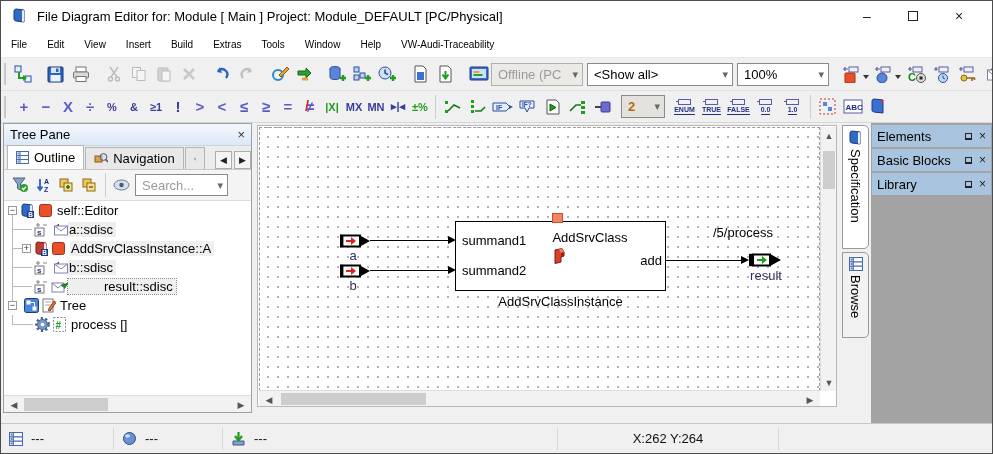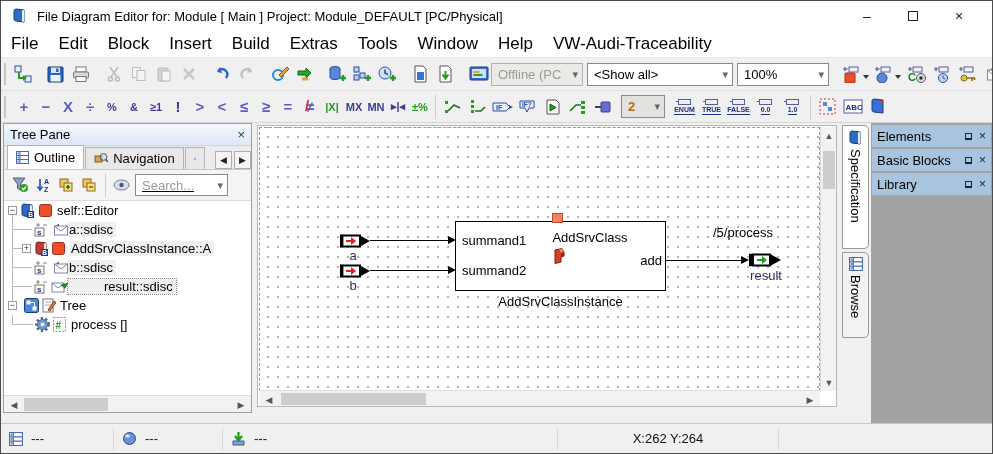--- a/index.html
+++ b/index.html
@@ -9,21 +9,21 @@
   
   #titlebar { position:absolute; left:0; top:0; width:100%; height:30px; background:#fff; display:flex; align-items:center; }
   #titlebar .app-icon { margin-left:11px; width:16px; height:16px; }
   #titlebar .title { margin-left:9px; font-size:13px; color:#000; }
   .winbtns { position:absolute; right:10px; top:0; height:30px; display:flex; }
   .winbtn { width:46px; height:30px; display:flex; align-items:center; justify-content:center; font-size:14px; color:#222; }
   .maxglyph { width:10px; height:10px; border:1px solid #222; }
 
   
   #menubar { position:absolute; left:0; top:30px; width:100%; height:27px; background:#fff; display:flex; align-items:center; border-bottom:1px solid #e8e8e8; }
-  #menubar span { padding:0 10px; font-size:17px; color:#000; }
+  #menubar span { padding:0 10px; font-size:10px; color:#000; }
 
   
   .toolbar { position:absolute; left:0; width:100%; background:#f0f0f0; display:flex; align-items:center; }
   #tb1 { top:57px; height:33px; border-bottom:1px solid #e0e0e0; }
   #tb2 { top:90px; height:32px; border-bottom:1px solid #d6d6d6; }
   .grip { width:5px; height:22px; border-left:2px solid #c6c6c6; margin:0 4px 0 3px; }
   .tsep { width:1px; height:24px; background:#cdcdcd; margin:0 4px; }
   .tbi { width:25px; height:26px; display:flex; align-items:center; justify-content:center; flex:0 0 auto; }
   .tbi svg { display:block; }
   .dim { opacity:.38; filter:grayscale(1); }
@@ -47,21 +47,21 @@
   
   #treepane { position:absolute; left:2px; top:0; width:249px; height:290px; background:#fff; border:1px solid #9aa0a8; }
   #tp-header { height:22px; background:linear-gradient(#f3f8fe,#dce8f6); display:flex; align-items:center; padding:0 6px; font-size:13px; color:#000; border-bottom:1px solid #c9d6e6; }
   #tp-header .close { margin-left:auto; font-size:13px; color:#333; }
   #tp-tabs { height:24px; background:#ececec; display:flex; align-items:flex-end; padding-left:3px; border-bottom:1px solid #c9c9c9; }
   .tab { height:22px; display:flex; align-items:center; padding:0 8px; font-size:13px; border:1px solid #b4b4b4; border-bottom:none; background:#e8e8e8; margin-right:1px; gap:5px; }
   .tab.active { background:#fff; height:24px; position:relative; }
   .tabstub { width:20px; }
   .tabnav { margin-left:auto; display:flex; }
   .tabnav .navbtn { width:17px; height:18px; border:1px solid #adadad; background:#f4f4f4; font-size:9px; color:#222; display:flex; align-items:center; justify-content:center; margin-left:2px; }
-  #tp-tools { height:31px; display:flex; align-items:center; padding-left:5px; background:#f4f4f4; border-bottom:1px solid #dcdcdc;text-decoration:underline; }
+  #tp-tools { height:31px; display:flex; align-items:center; padding-left:5px; background:#f4f4f4; border-bottom:1px solid #dcdcdc; }
   #tp-tools .tbi { width:23px; }
   #tp-search { width:93px; height:22px; margin-left:2px; }
   #tp-search .ph { color:#9a9a9a; }
 
   #tree { position:relative; height:190px; background:#fff; overflow:hidden; font-size:13px; color:#000; }
   .trow { position:absolute; height:19px; display:flex; align-items:center; }
   .trow .lbl { margin-left:4px; white-space:nowrap; }
   .hl { background:#efefef; padding:0 3px 0 1px; }
   .hl.focus { outline:1px dotted #8a8a8a;padding-left:36px; }
   .exp { width:9px; height:9px; border:1px solid #9a9a9a; background:#fff; font-size:9px; line-height:7px; text-align:center; color:#333; position:absolute; }
@@ -120,21 +120,21 @@
       <div class="winbtn">
           <span class="maxglyph"></span>
         </div>
       <div class="winbtn">×</div>
     </div>
   </div>
 
   <div id="menubar">
     <span>File</span>
     <span>Edit</span>
-    <span>Block</span>
+    <span>View</span>
     <span>Insert</span>
     <span>Build</span>
     <span>Extras</span>
     <span>Tools</span>
     <span>Window</span>
     <span>Help</span>
     <span>VW-Audi-Traceability</span>
   </div>
 
   <div id="tb1" class="toolbar">

